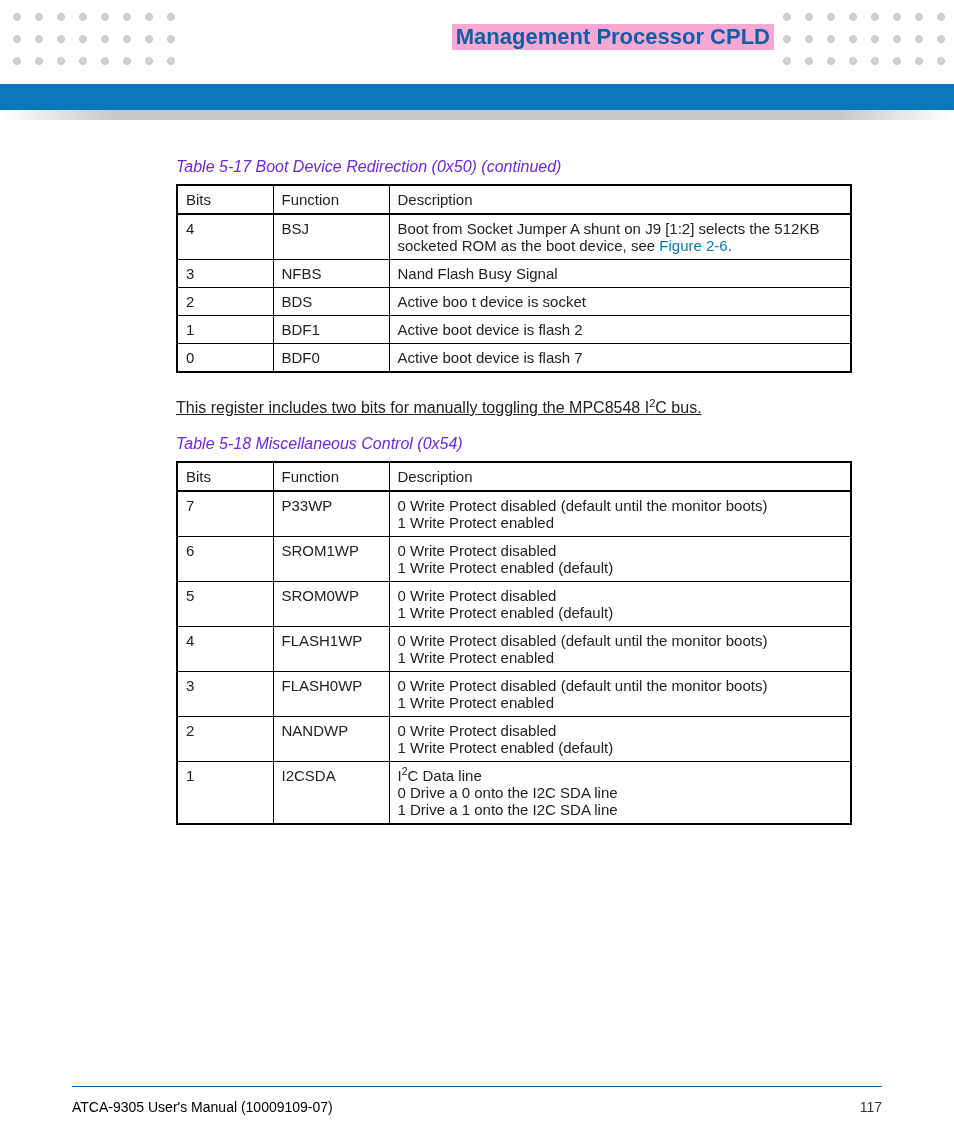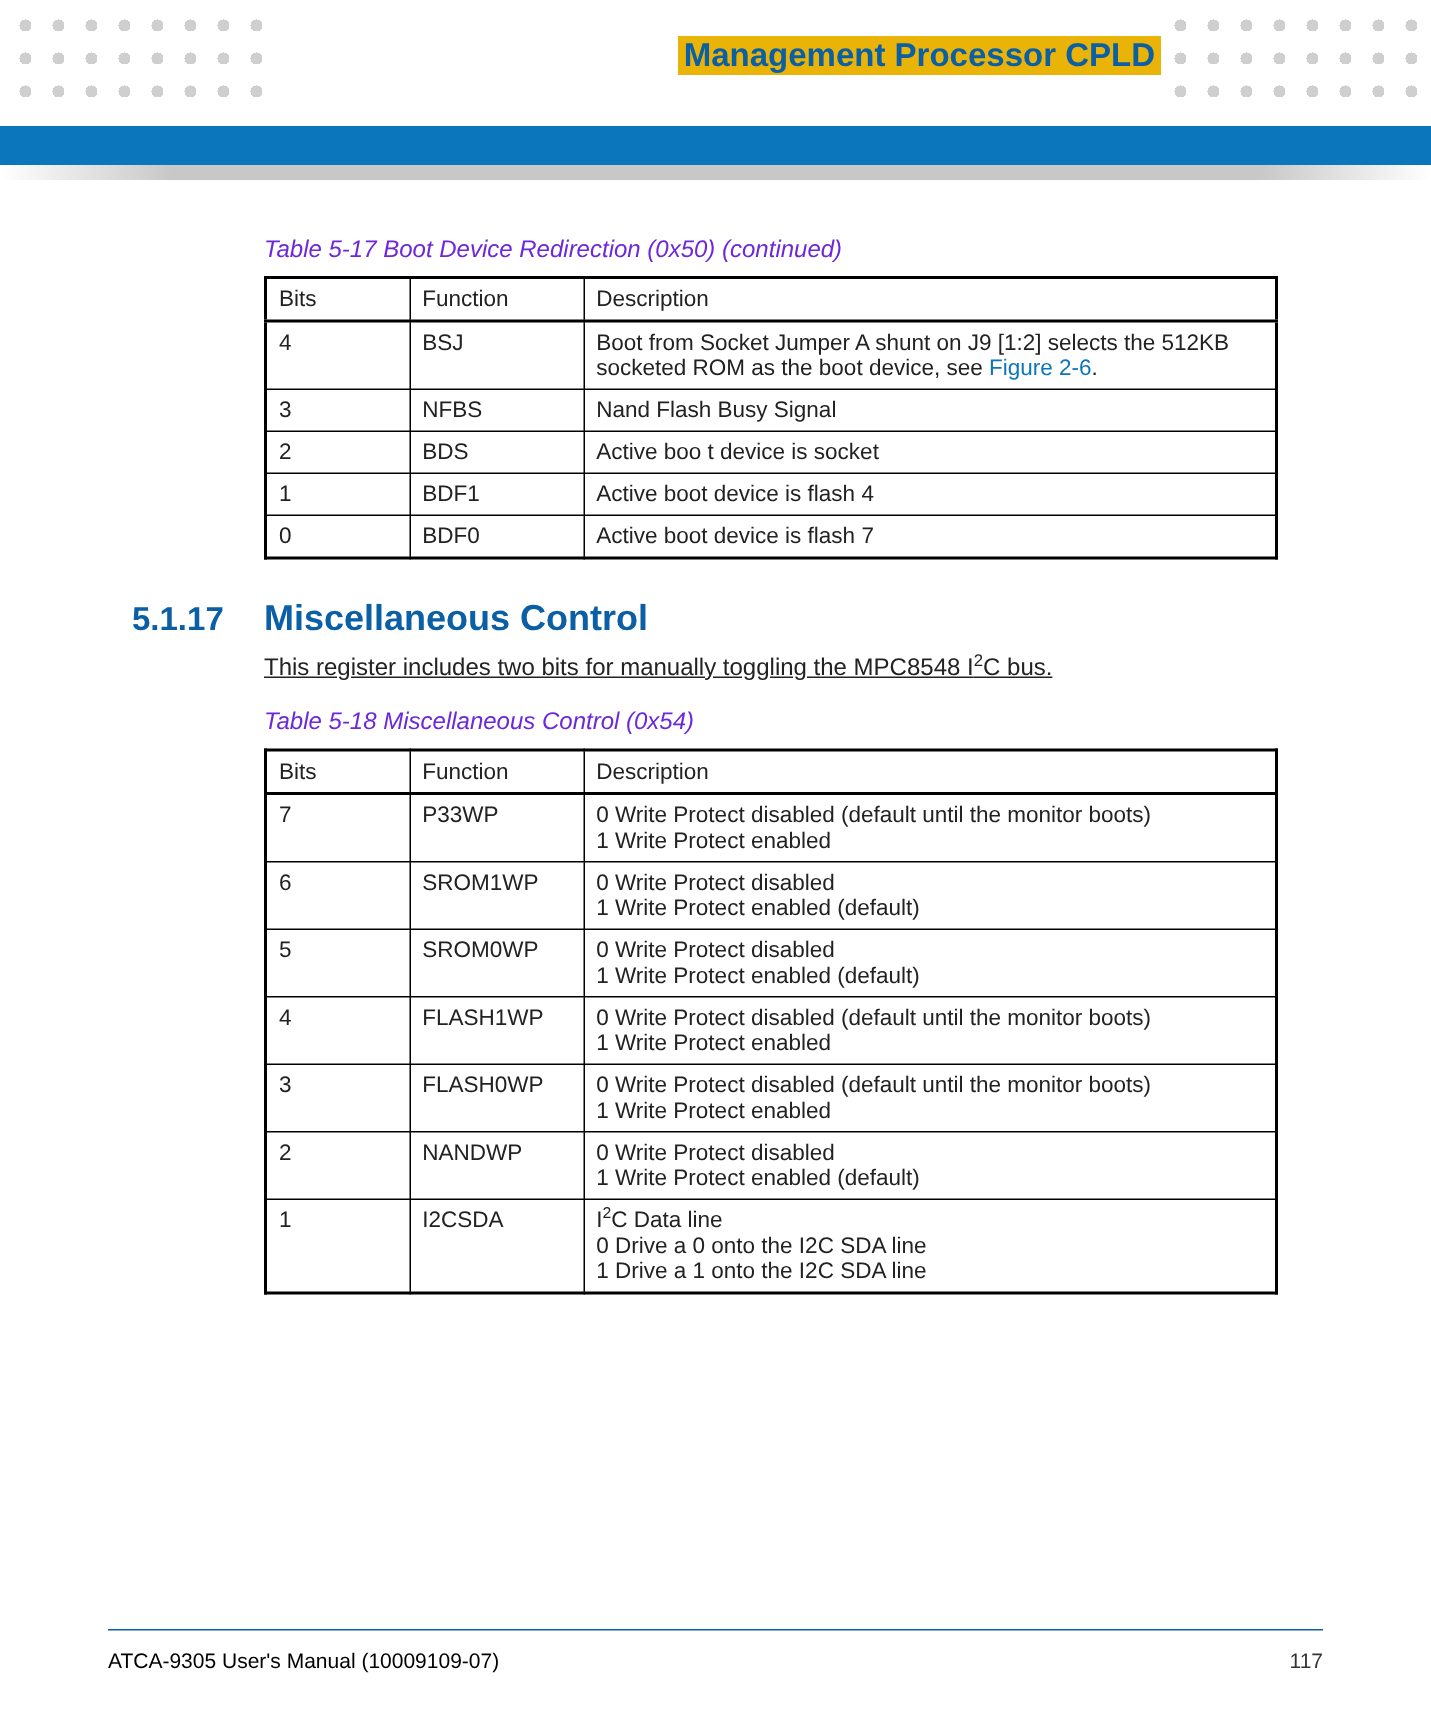--- a/index.html
+++ b/index.html
@@ -26,21 +26,21 @@
     left: 178px; right: 178px; top: 0; bottom: 0;
     background: #fff;
   }
   .header-title {
     position: absolute;
     top: 24px;
     right: 180px;
     font-size: 22px;
     font-weight: 700;
     color: #0b5fa5;
-    background: #eab308;
+    background: #f9a8d4;
     padding: 0 4px;
   }
   .blue-bar {
     position: absolute;
     top: 84px; left: 0; right: 0;
     height: 26px;
     background: #0b76bc;
   }
   .gray-strip {
     position: absolute;
@@ -164,37 +164,33 @@
           <td>2</td>
           <td>BDS</td>
           <td>
             <span class="desc-line">Active boo t device is socket</span>
           </td>
         </tr>
         <tr>
           <td>1</td>
           <td>BDF1</td>
           <td>
-            <span class="desc-line">Active boot device is flash 4</span>
+            <span class="desc-line">Active boot device is flash 2</span>
           </td>
         </tr>
         <tr>
           <td>0</td>
           <td>BDF0</td>
           <td>
             <span class="desc-line">Active boot device is flash 7</span>
           </td>
         </tr>
       </tbody>
   </table>
 
-  <div class="section-head">
-    <span class="section-num">5.1.17</span>
-    <span class="section-title">Miscellaneous Control</span>
-  </div>
   <p class="section-body">
     <span>This register includes two bits for manually toggling the MPC8548 I</span><sup>2</sup><span>C bus.</span>
   </p>
 
   <div class="table-caption">Table 5-18 Miscellaneous Control (0x54)</div>
   <table class="reg">
     <colgroup>
         <col class="col-bits">
         <col class="col-func">
         <col>

